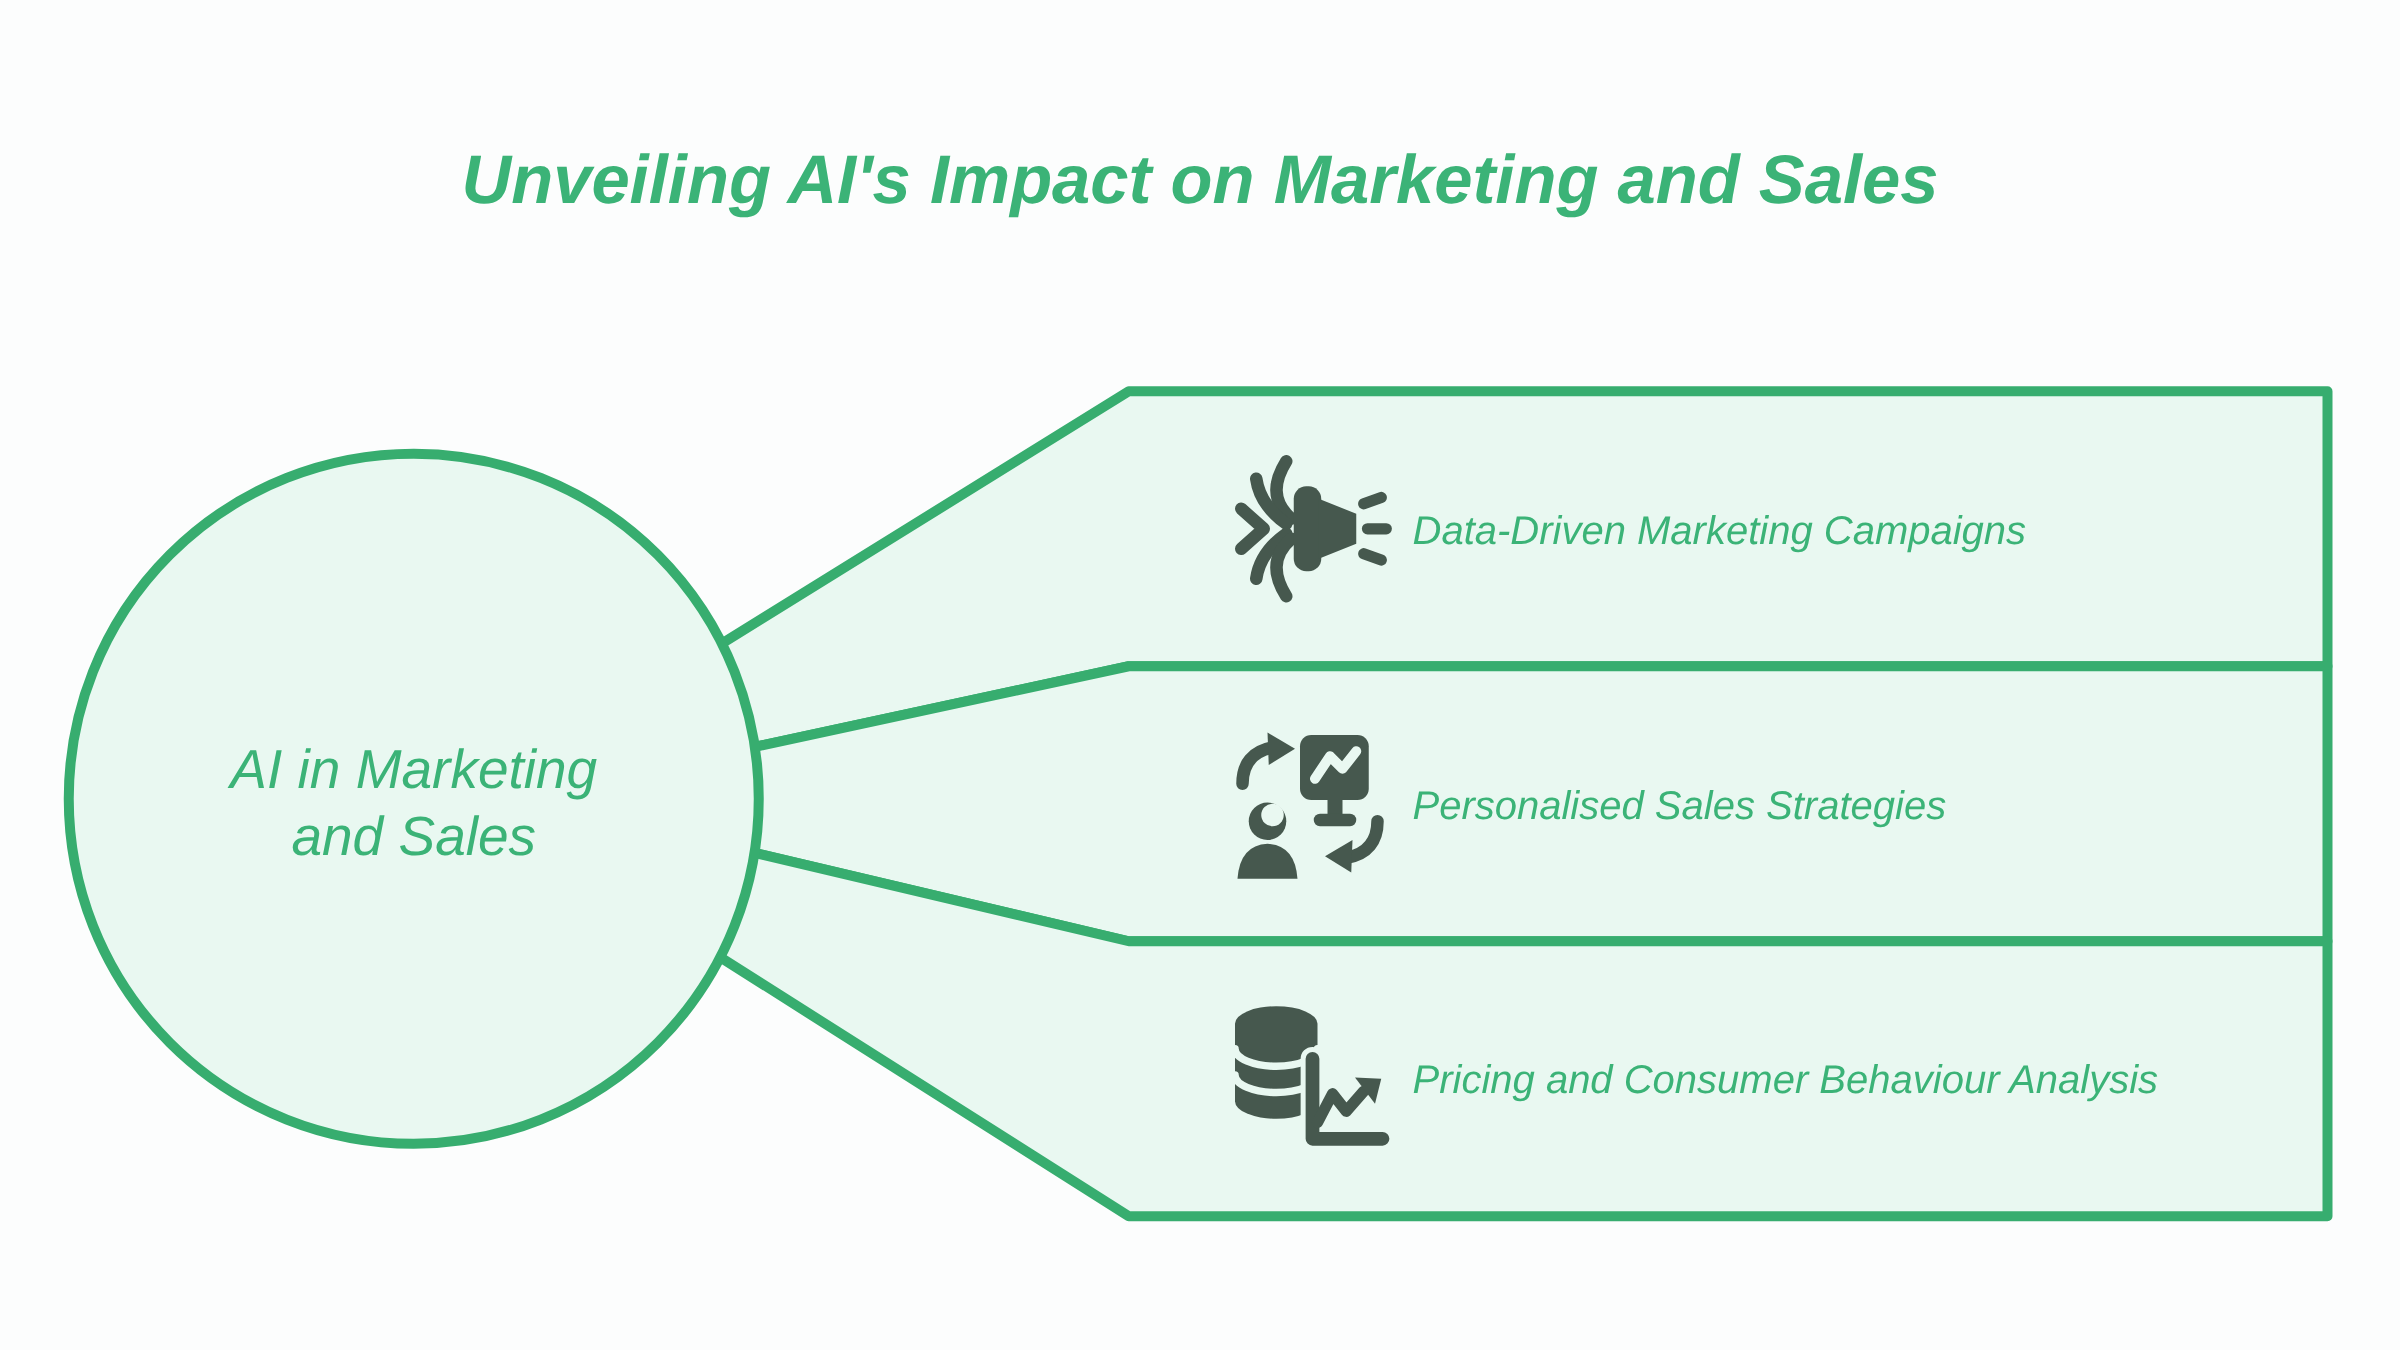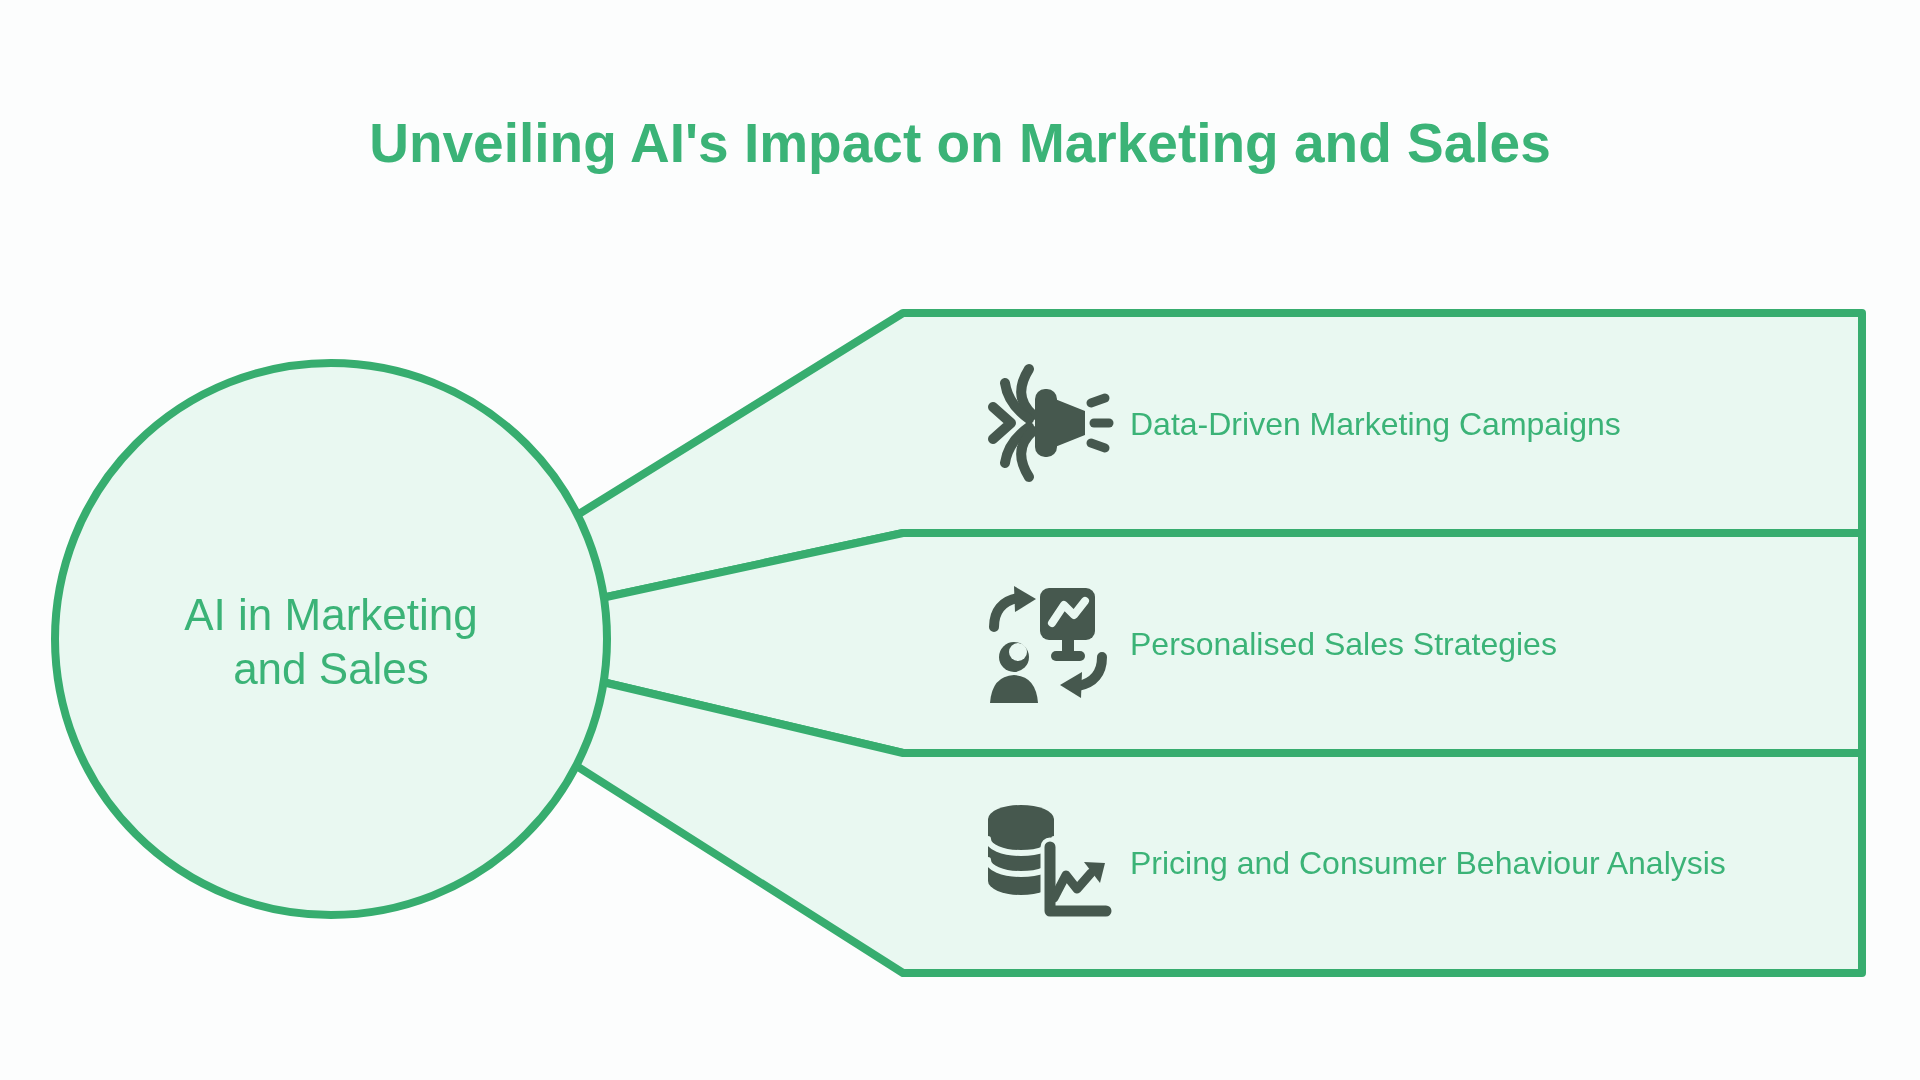--- a/index.html
+++ b/index.html
@@ -8,21 +8,21 @@
     --fill-mint:#e9f8f1;
     --icon-dark:#46584e;
     --background:#fcfdfd;
   }
   html,body{margin:0;padding:0;}
   body{
     width:1920px;height:1080px;overflow:hidden;
     background:var(--background,#fcfdfd);
     font-family:"Liberation Sans", sans-serif;
   }
-  .stage{position:relative;width:1920px;height:932px;}
+  .stage{position:relative;width:1920px;height:932px;font-style:italic;}
   svg{display:block;width:1920px;height:1080px;}
 
   .ribbon{
     fill:var(--fill-mint,#e9f8f1);
     stroke:var(--accent-green,#37ad6f);
     stroke-width:8;
     stroke-linejoin:round;
   }
   .hub{
     fill:var(--fill-mint,#e9f8f1);

